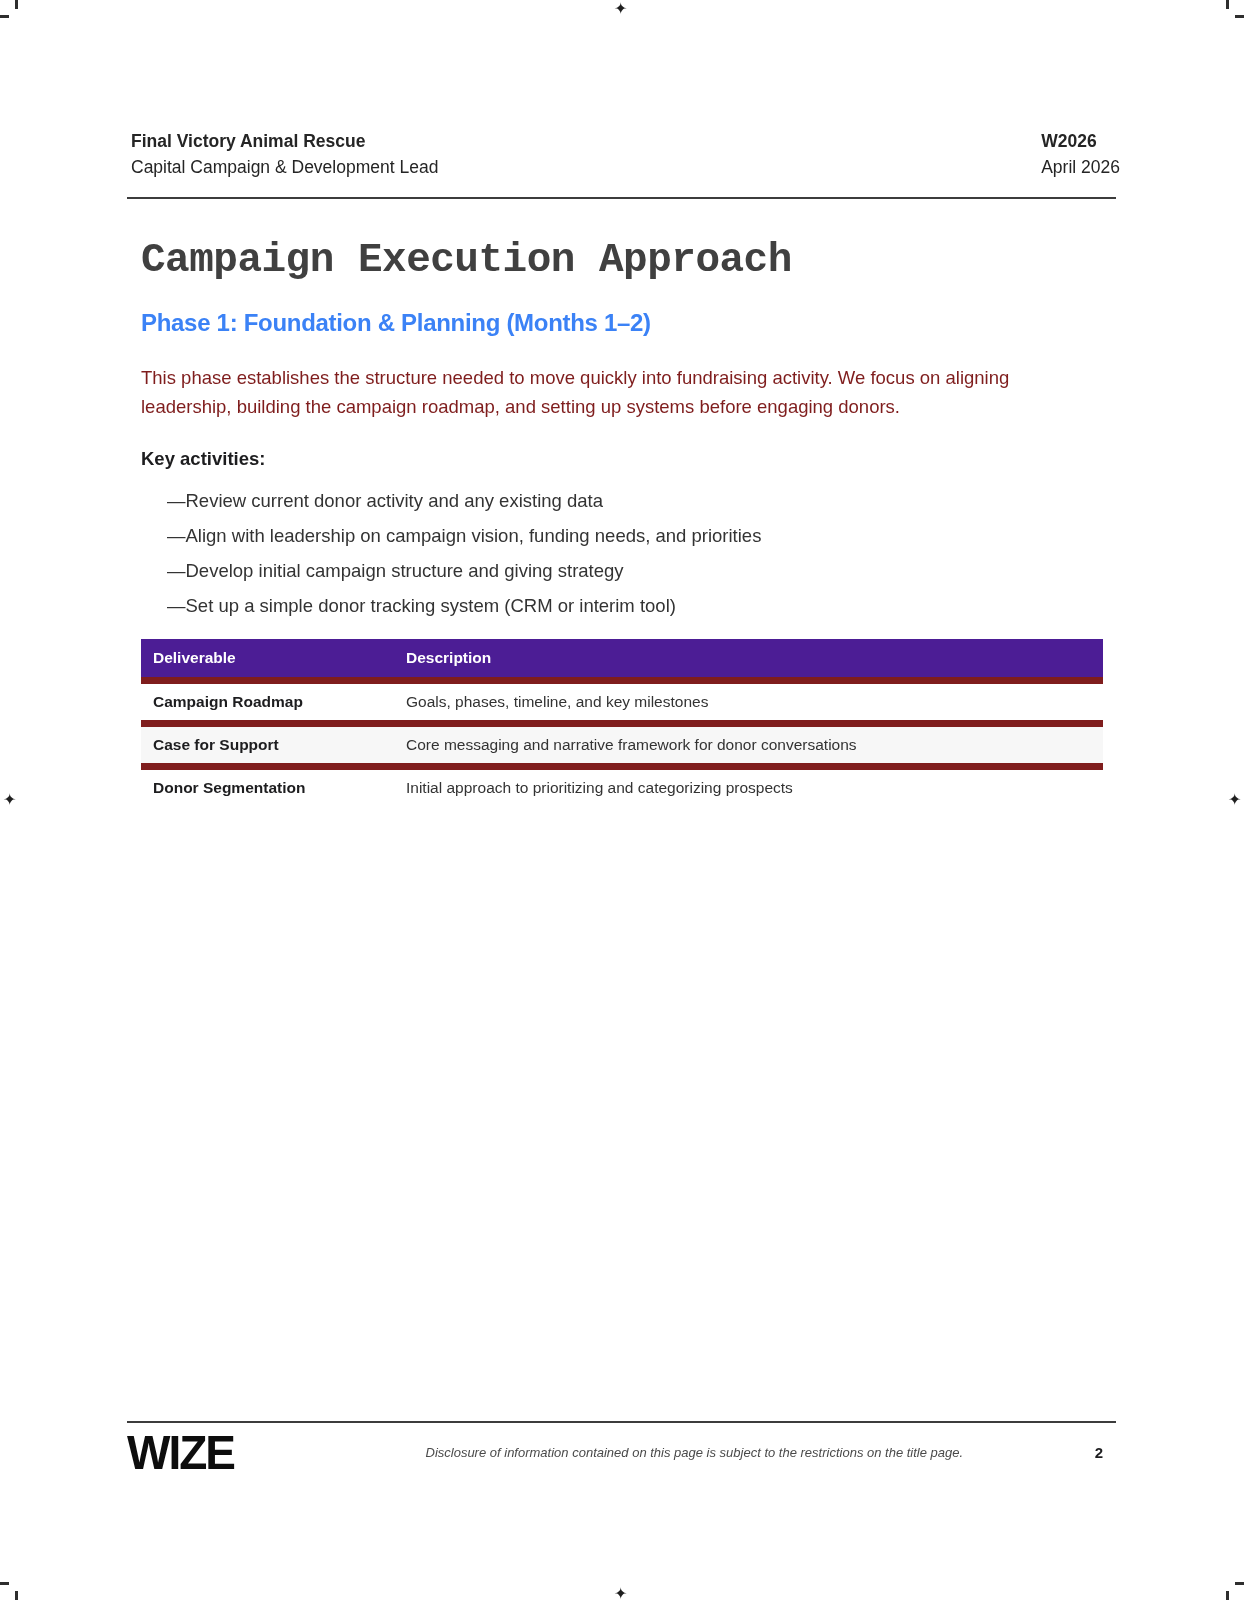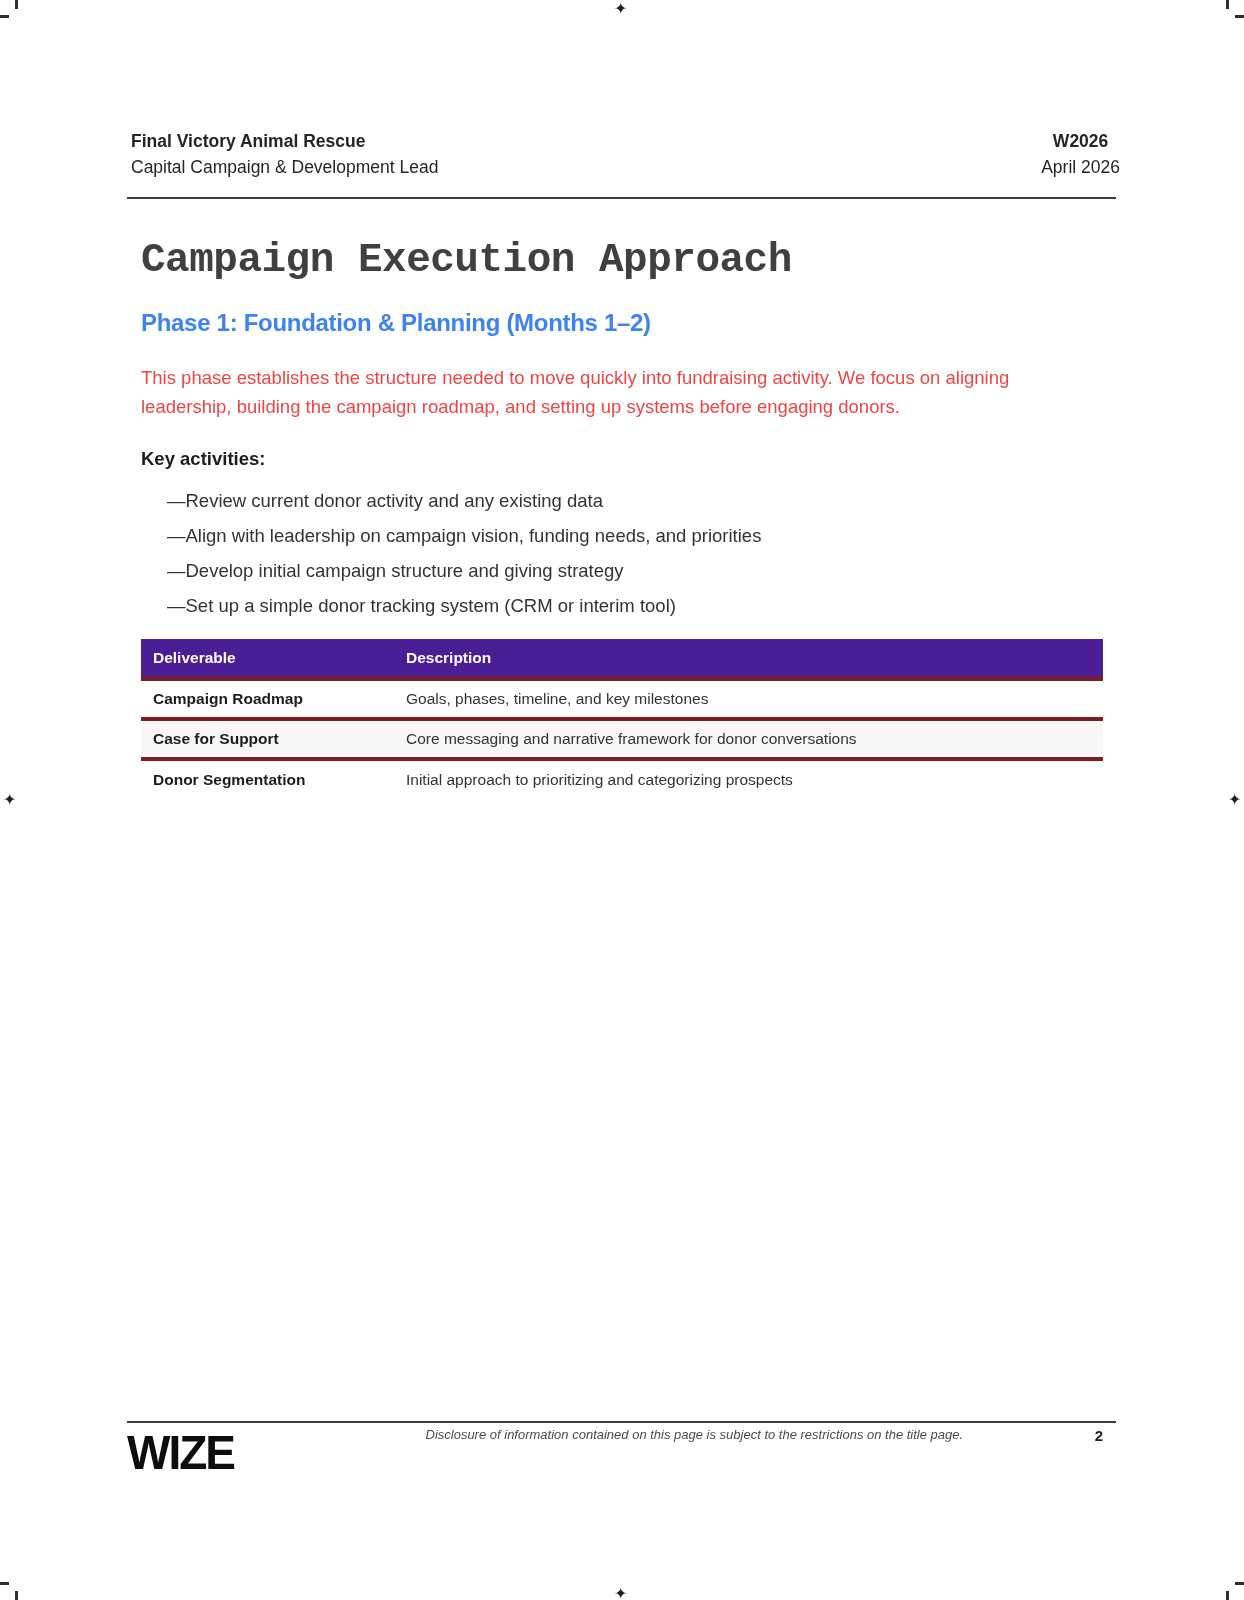--- a/index.html
+++ b/index.html
@@ -27,39 +27,39 @@
   .star-left { left: 3px; top: 792px; }
   .star-right { left: 1228px; top: 792px; }
   .star-bottom { left: 614px; top: 1586px; }
 
   
   .page-header {
     position: absolute; left: 131px; top: 128px; width: 989px;
     display: flex; justify-content: space-between; align-items: flex-start;
   }
   .ph-left, .ph-right { font-size: 17.5px; line-height: 26px; color: #252525; }
-  .ph-right { text-align: center; }
+  .ph-right { text-align: left; }
   .ph-bold { font-weight: bold; }
   .header-rule {
     position: absolute; left: 127px; top: 197px; width: 989px; height: 2px;
     background: #3c3c3c;
   }
 
   
   .main { position: absolute; left: 141px; top: 240px; width: 962px; }
   h1.doc-title {
     font-size: 41px; line-height: 40px; font-weight: bold;
     letter-spacing: -0.5px; color: #404040; font-family: Liberation Mono, monospace;
   }
   h2.section-heading {
     margin-top: 29px; font-size: 24px; line-height: 28px; font-weight: bold;
     letter-spacing: -0.3px; color: #3b82f6;
   }
   p.intro {
-    margin-top: 26px; font-size: 18.5px; line-height: 29px; color: #ef4444;
+    margin-top: 26px; font-size: 18.5px; line-height: 29px; color: #7f1d1d;
     max-width: 940px;
   }
   .key-label { margin-top: 27px; font-size: 18.5px; font-weight: bold; color: #1d1d1f; }
   ul.activities {
     list-style: none; margin-top: 20px; padding-left: 26px;
   }
   ul.activities li {
     font-size: 18.5px; line-height: 21px; color: #333333; margin-bottom: 14px;
   }
 
@@ -68,34 +68,34 @@
     margin-top: 23px; width: 962px; border-collapse: collapse; table-layout: fixed;
   }
   table.deliverables col.c1 { width: 253px; }
   table.deliverables thead th {
     color: #ffffff; font-size: 15.5px; font-weight: bold; text-align: left;
     padding: 10px 12px; height: 38px;
   }
   table.deliverables tbody td {
     font-size: 15.5px; color: #333333; text-align: left;
     padding: 9px 12px; height: 39px; vertical-align: middle;
-    border-top: 4px solid #7f1d1d;
+    border-top: 7px solid #7f1d1d;
   }
   table.deliverables tbody td.first { font-weight: bold; color: #1d1d1f; }
   table.deliverables tbody tr:nth-child(even) { background: #f7f7f7; }
   table.deliverables tbody tr:nth-child(odd) { background: #ffffff; }
 
   
   .footer-rule {
     position: absolute; left: 127px; top: 1421px; width: 989px; height: 2px;
     background: #3c3c3c;
   }
   .page-footer {
     position: absolute; left: 127px; top: 1427px; width: 976px;
-    display: flex; align-items: flex-start;
+    display: flex; align-items: center;
   }
   .logo {
     font-size: 46px; font-weight: bold; letter-spacing: -2px; color: #0d0d0d;
     transform: scaleY(1.04); line-height: 50px;
   }
   .disclaimer {
     flex: 1; text-align: center; font-style: italic; font-size: 13px;
     color: #4a4a4a; padding-left: 60px;
   }
   .page-num { font-size: 15px; font-weight: bold; color: #1d1d1f; }

